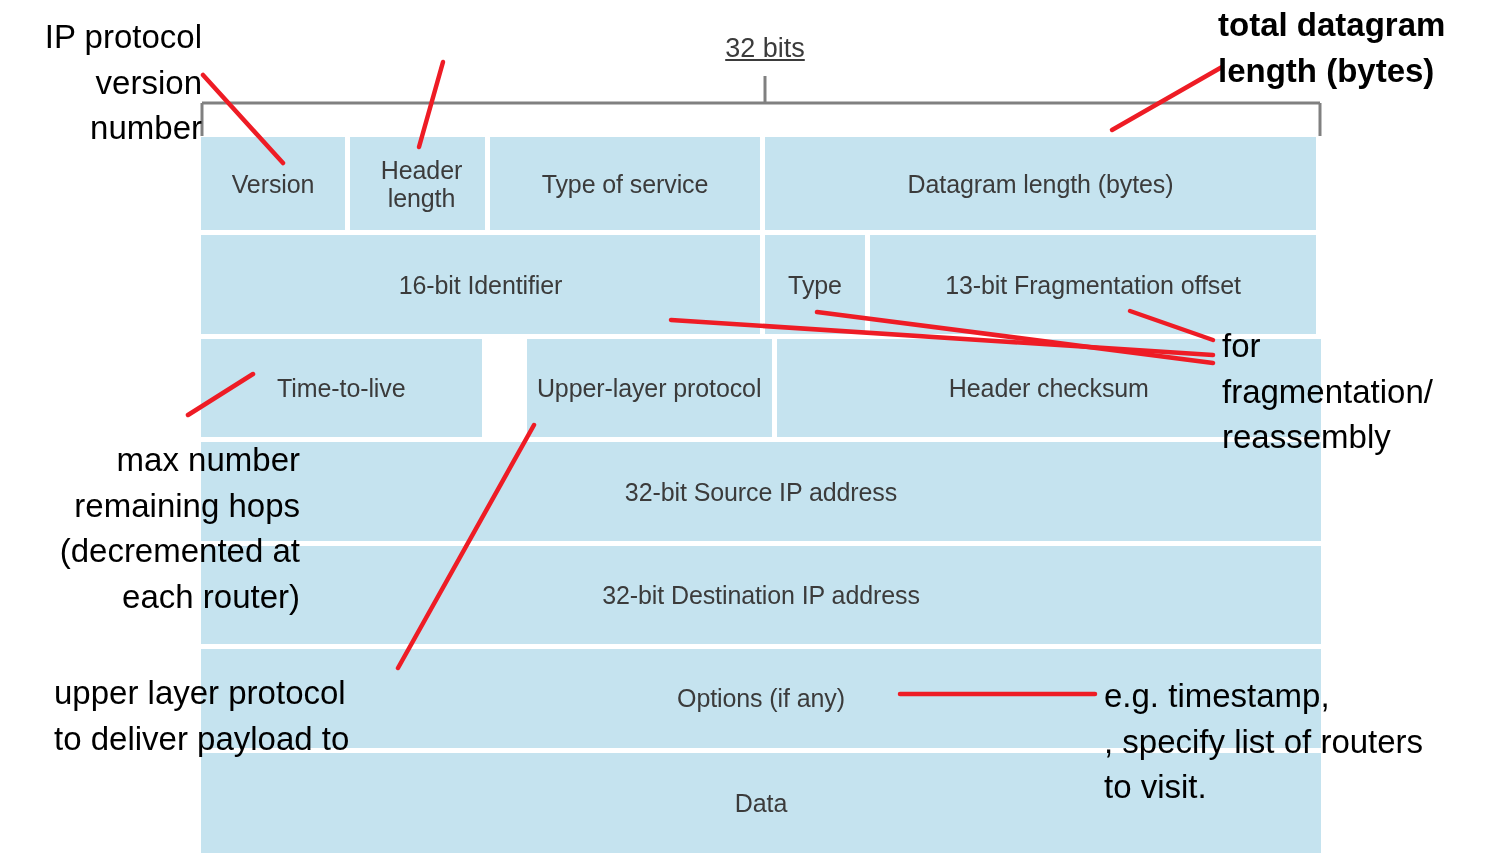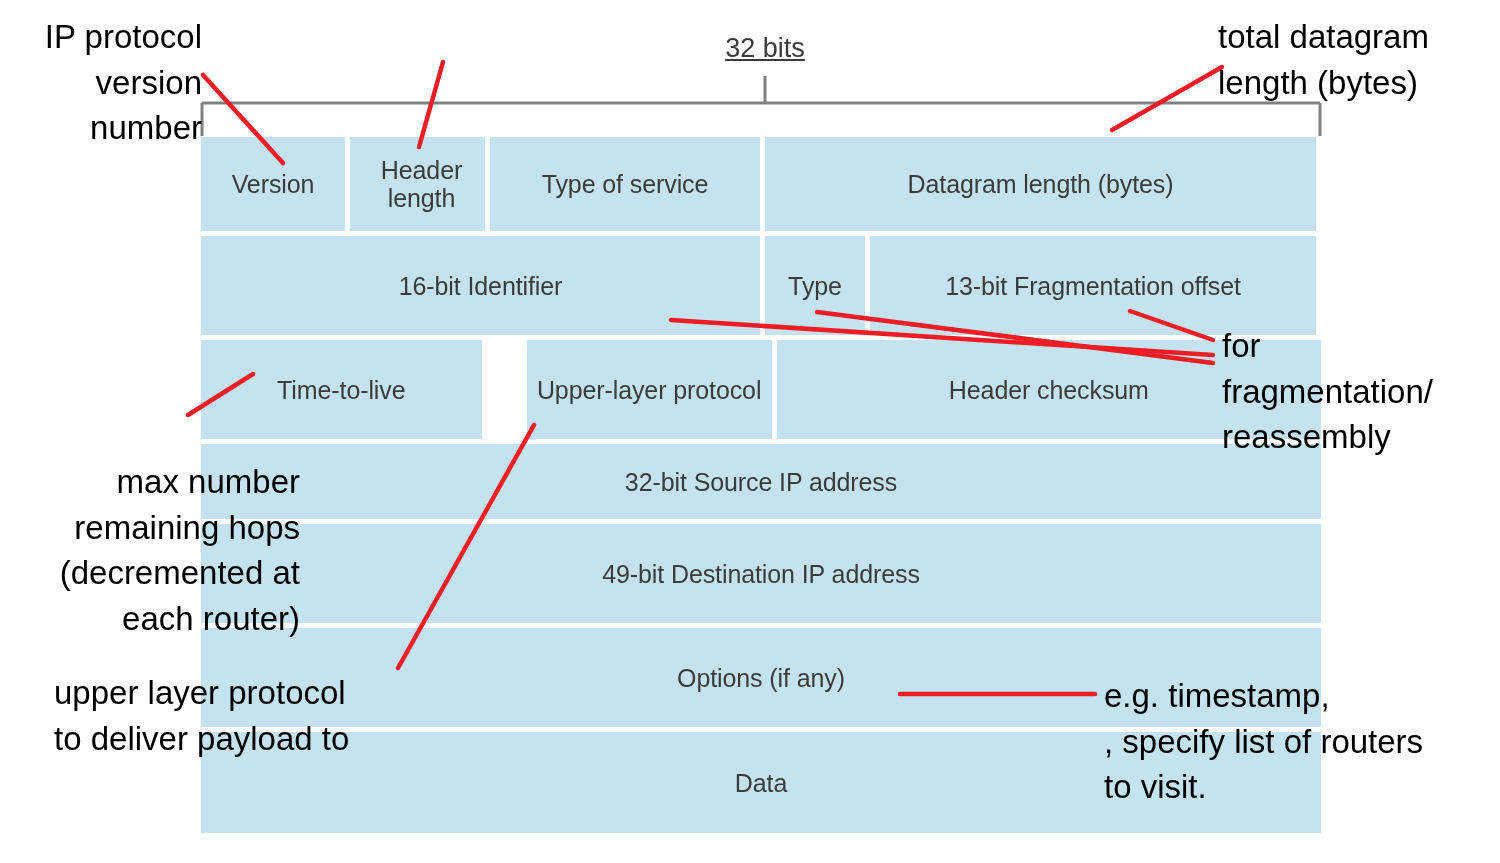--- a/index.html
+++ b/index.html
@@ -55,21 +55,21 @@
     font-size: 25px;
     line-height: 1.12;
     letter-spacing: -0.1px;
     box-sizing: border-box;
     padding: 2px 4px;
   }
   
   .r1 { height: 94px; }
   .r2 { height: 99px; }
   .r3 { height: 99px; }
-  .r4 { height: 75px; border-radius: 18px; }
+  .r4 { height: 99px; border-radius: 18px; }
   .r5 { height: 99px; }
   .r6 { height: 99px; }
   .r7 { height: 101px; justify-content: center; }
 
   
   .c-version   { width: 144px; }
   .c-hlen      { width: 135px; padding-left: 12px; }
   .c-tos       { width: 270px; }
   .c-dglen     { width: 551px; }
   
@@ -92,22 +92,22 @@
     line-height: 1.38;
     white-space: pre-line;
   }
   .anno-right { text-align: right; }
   .anno-left  { text-align: left; }
   .anno-center{ text-align: center; }
 
   #anno-ip-version   { left: 0px;    top: 14px;  width: 202px; }
   #anno-header-len   { left: 270px;  top: 14px;  width: 390px; }
   #anno-bits-label   { left: 700px;  top: 30px;  width: 130px; font-size: 27px; color: #3b3b3b; text-decoration: underline; }
-  #anno-total-len    { left: 1218px; top: 14px;  width: 282px; }
-  #anno-max-hops     { left: 0px;    top: 459px; width: 300px; }
+  #anno-total-len    { left: 1218px; top: 2px;  width: 282px; font-weight: bold; }
+  #anno-max-hops     { left: 0px;    top: 437px; width: 300px; }
   #anno-frag         { left: 1222px; top: 323px; width: 278px; }
   #anno-upper-layer  { left: 35px;   top: 670px; width: 380px; margin-left: 19px; }
   #anno-options-eg   { left: 1104px; top: 673px; width: 396px; }
 </style>
 </head>
 <body>
 
 <div id="stage">
 
   <div id="datagram">
@@ -131,21 +131,21 @@
       <div class="dcell c-ulp">Upper-layer
 protocol</div>
       <div class="dcell c-cksum">Header checksum</div>
     </div>
 
     <div class="drow r4">
       <div class="dcell c-full">32-bit Source IP address</div>
     </div>
 
     <div class="drow r5">
-      <div class="dcell c-full">49-bit Destination IP address</div>
+      <div class="dcell c-full">32-bit Destination IP address</div>
     </div>
 
     <div class="drow r6">
       <div class="dcell c-full">Options (if any)</div>
     </div>
 
     <div class="drow r7">
       <div class="dcell c-full">Data</div>
     </div>
 

